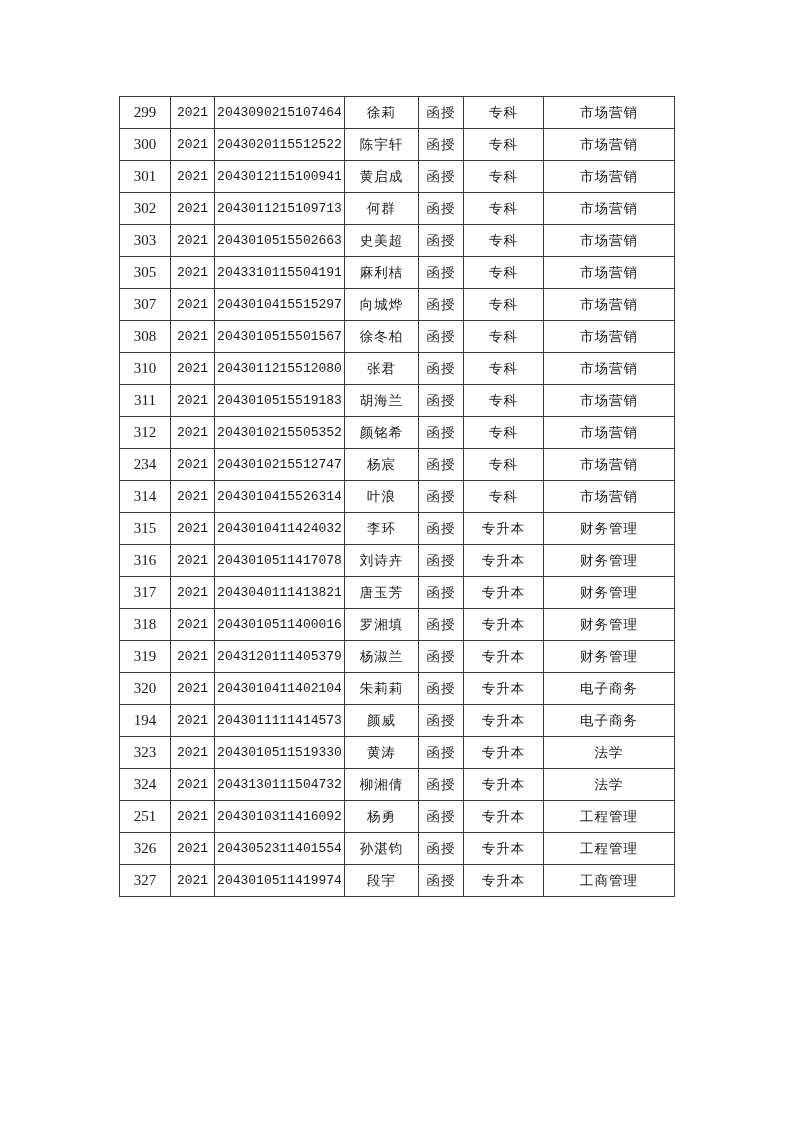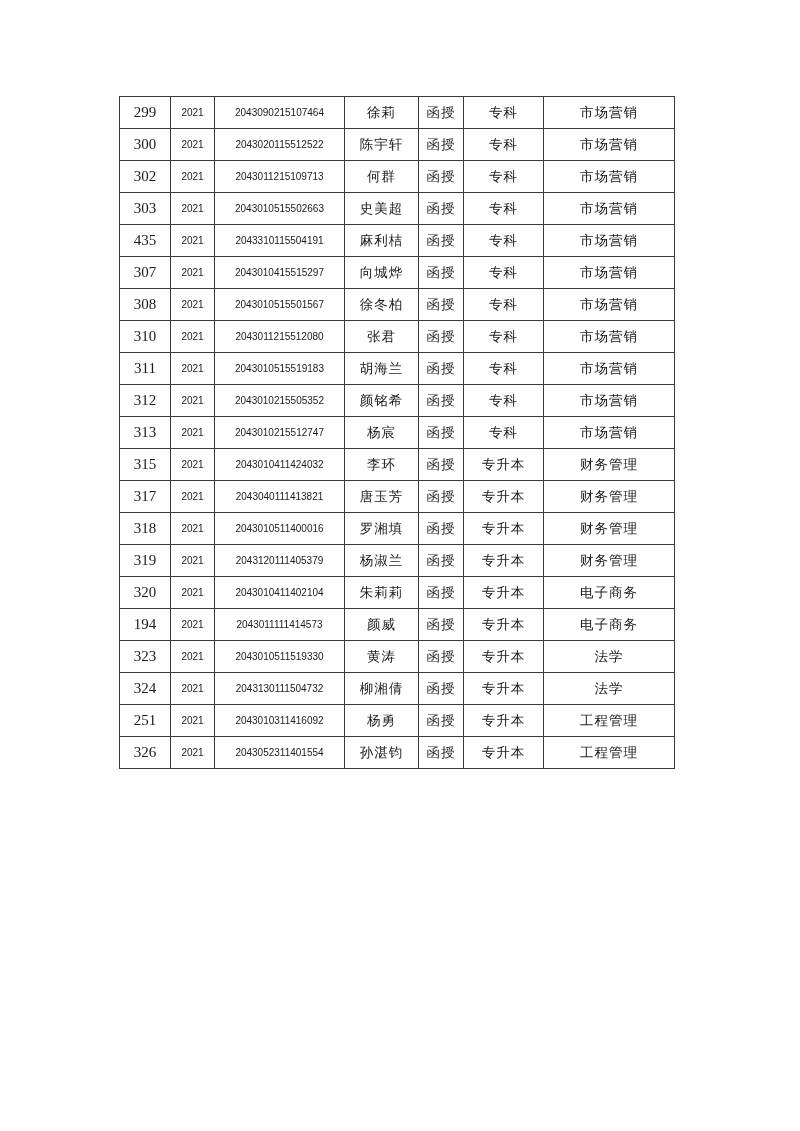--- a/index.html
+++ b/index.html
@@ -36,22 +36,22 @@
       text-align: center;
       vertical-align: middle;
       white-space: nowrap;
       overflow: hidden;
     }
     td.c-seq {
       font-family: "Liberation Serif", "DejaVu Serif", serif;
       font-size: 15px;
     }
     td.c-year, td.c-id {
-      font-family: Liberation Sans, sans-serif;
-      font-size: 10px;
+      font-family: Liberation Mono, monospace;
+      font-size: 13px;
     }
     td.c-name, td.c-mode, td.c-level, td.c-major {
       font-family: "DejaVu Sans", "Liberation Sans", sans-serif;
       font-size: 13.5px;
       letter-spacing: 1px;
     }
     col.w-seq { width: 51px; }
     col.w-year { width: 44px; }
     col.w-id { width: 130px; }
     col.w-name { width: 74px; }
@@ -86,39 +86,48 @@
         <tr>
           <td class="c-seq">300</td>
           <td class="c-year">2021</td>
           <td class="c-id">2043020115512522</td>
           <td class="c-name">陈宇轩</td>
           <td class="c-mode">函授</td>
           <td class="c-level">专科</td>
           <td class="c-major">市场营销</td>
         </tr>
         <tr>
+          <td class="c-seq">301</td>
+          <td class="c-year">2021</td>
+          <td class="c-id">2043012115100941</td>
+          <td class="c-name">黄启成</td>
+          <td class="c-mode">函授</td>
+          <td class="c-level">专科</td>
+          <td class="c-major">市场营销</td>
+        </tr>
+        <tr>
           <td class="c-seq">302</td>
           <td class="c-year">2021</td>
           <td class="c-id">2043011215109713</td>
           <td class="c-name">何群</td>
           <td class="c-mode">函授</td>
           <td class="c-level">专科</td>
           <td class="c-major">市场营销</td>
         </tr>
         <tr>
           <td class="c-seq">303</td>
           <td class="c-year">2021</td>
           <td class="c-id">2043010515502663</td>
           <td class="c-name">史美超</td>
           <td class="c-mode">函授</td>
           <td class="c-level">专科</td>
           <td class="c-major">市场营销</td>
         </tr>
         <tr>
-          <td class="c-seq">435</td>
+          <td class="c-seq">305</td>
           <td class="c-year">2021</td>
           <td class="c-id">2043310115504191</td>
           <td class="c-name">麻利桔</td>
           <td class="c-mode">函授</td>
           <td class="c-level">专科</td>
           <td class="c-major">市场营销</td>
         </tr>
         <tr>
           <td class="c-seq">307</td>
           <td class="c-year">2021</td>
@@ -158,38 +167,56 @@
         <tr>
           <td class="c-seq">312</td>
           <td class="c-year">2021</td>
           <td class="c-id">2043010215505352</td>
           <td class="c-name">颜铭希</td>
           <td class="c-mode">函授</td>
           <td class="c-level">专科</td>
           <td class="c-major">市场营销</td>
         </tr>
         <tr>
-          <td class="c-seq">313</td>
+          <td class="c-seq">234</td>
           <td class="c-year">2021</td>
           <td class="c-id">2043010215512747</td>
           <td class="c-name">杨宸</td>
           <td class="c-mode">函授</td>
           <td class="c-level">专科</td>
           <td class="c-major">市场营销</td>
         </tr>
         <tr>
+          <td class="c-seq">314</td>
+          <td class="c-year">2021</td>
+          <td class="c-id">2043010415526314</td>
+          <td class="c-name">叶浪</td>
+          <td class="c-mode">函授</td>
+          <td class="c-level">专科</td>
+          <td class="c-major">市场营销</td>
+        </tr>
+        <tr>
           <td class="c-seq">315</td>
           <td class="c-year">2021</td>
           <td class="c-id">2043010411424032</td>
           <td class="c-name">李环</td>
           <td class="c-mode">函授</td>
           <td class="c-level">专升本</td>
           <td class="c-major">财务管理</td>
         </tr>
         <tr>
+          <td class="c-seq">316</td>
+          <td class="c-year">2021</td>
+          <td class="c-id">2043010511417078</td>
+          <td class="c-name">刘诗卉</td>
+          <td class="c-mode">函授</td>
+          <td class="c-level">专升本</td>
+          <td class="c-major">财务管理</td>
+        </tr>
+        <tr>
           <td class="c-seq">317</td>
           <td class="c-year">2021</td>
           <td class="c-id">2043040111413821</td>
           <td class="c-name">唐玉芳</td>
           <td class="c-mode">函授</td>
           <td class="c-level">专升本</td>
           <td class="c-major">财务管理</td>
         </tr>
         <tr>
           <td class="c-seq">318</td>
@@ -255,16 +282,25 @@
           <td class="c-major">工程管理</td>
         </tr>
         <tr>
           <td class="c-seq">326</td>
           <td class="c-year">2021</td>
           <td class="c-id">2043052311401554</td>
           <td class="c-name">孙湛钧</td>
           <td class="c-mode">函授</td>
           <td class="c-level">专升本</td>
           <td class="c-major">工程管理</td>
+        </tr>
+        <tr>
+          <td class="c-seq">327</td>
+          <td class="c-year">2021</td>
+          <td class="c-id">2043010511419974</td>
+          <td class="c-name">段宇</td>
+          <td class="c-mode">函授</td>
+          <td class="c-level">专升本</td>
+          <td class="c-major">工商管理</td>
         </tr>
       </tbody>
   </table>
 </div>
 
 </body></html>

